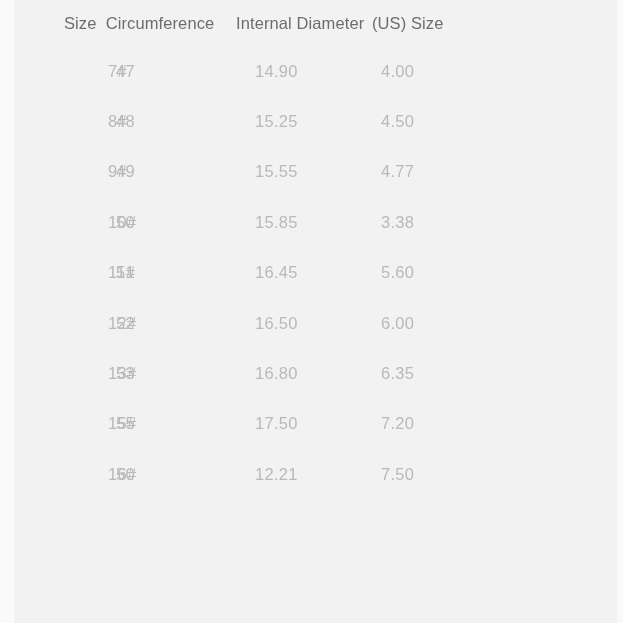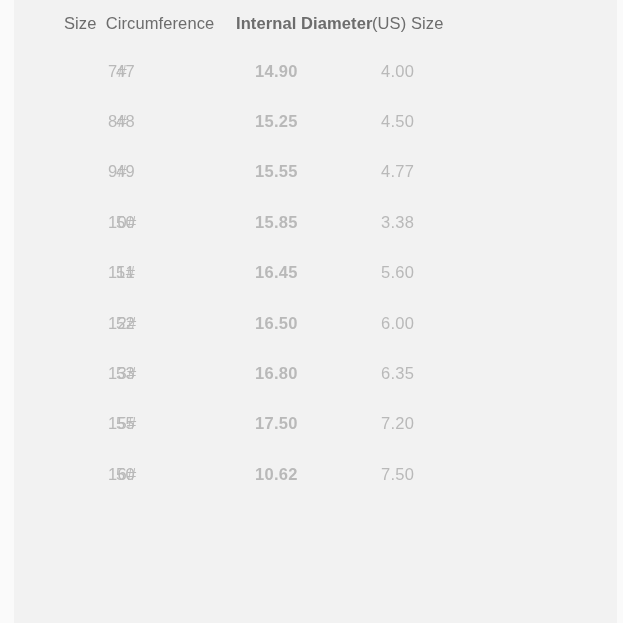--- a/index.html
+++ b/index.html
@@ -83,21 +83,21 @@
     text-align: left;
     vertical-align: middle;
     padding: 0;
     letter-spacing: 0.3px;
     white-space: nowrap;
   }
 
   
   .col-size { padding-left: 102px; }
   .col-circ { padding-left: 7px;   }
-  .col-diam { padding-left: 11px; font-weight: bold;  }
+  .col-diam { padding-left: 11px;  }
   .col-us   { padding-left: 22px;  }
 
   thead .col-size { padding-left: 64px; }
   thead .col-circ { padding-left: 7px; text-align: center;   }
   thead .col-diam { padding-left: 11px;  }
   thead .col-us   { padding-left: 22px;  }
 
   
   tbody .col-size { padding-left: 108px; }
   tbody .col-circ { padding-left: 28px;  }
@@ -188,21 +188,21 @@
       <tr>
         <td class="col-size">15#</td>
         <td class="col-circ">55</td>
         <td class="col-diam">17.50</td>
         <td class="col-us">7.20</td>
       </tr>
 
       <tr>
         <td class="col-size">16#</td>
         <td class="col-circ">50</td>
-        <td class="col-diam">10.62</td>
+        <td class="col-diam">12.21</td>
         <td class="col-us">7.50</td>
       </tr>
 
 
       <tr class="spacer">
         <td></td>
         <td></td>
         <td></td>
         <td></td>
       </tr>

